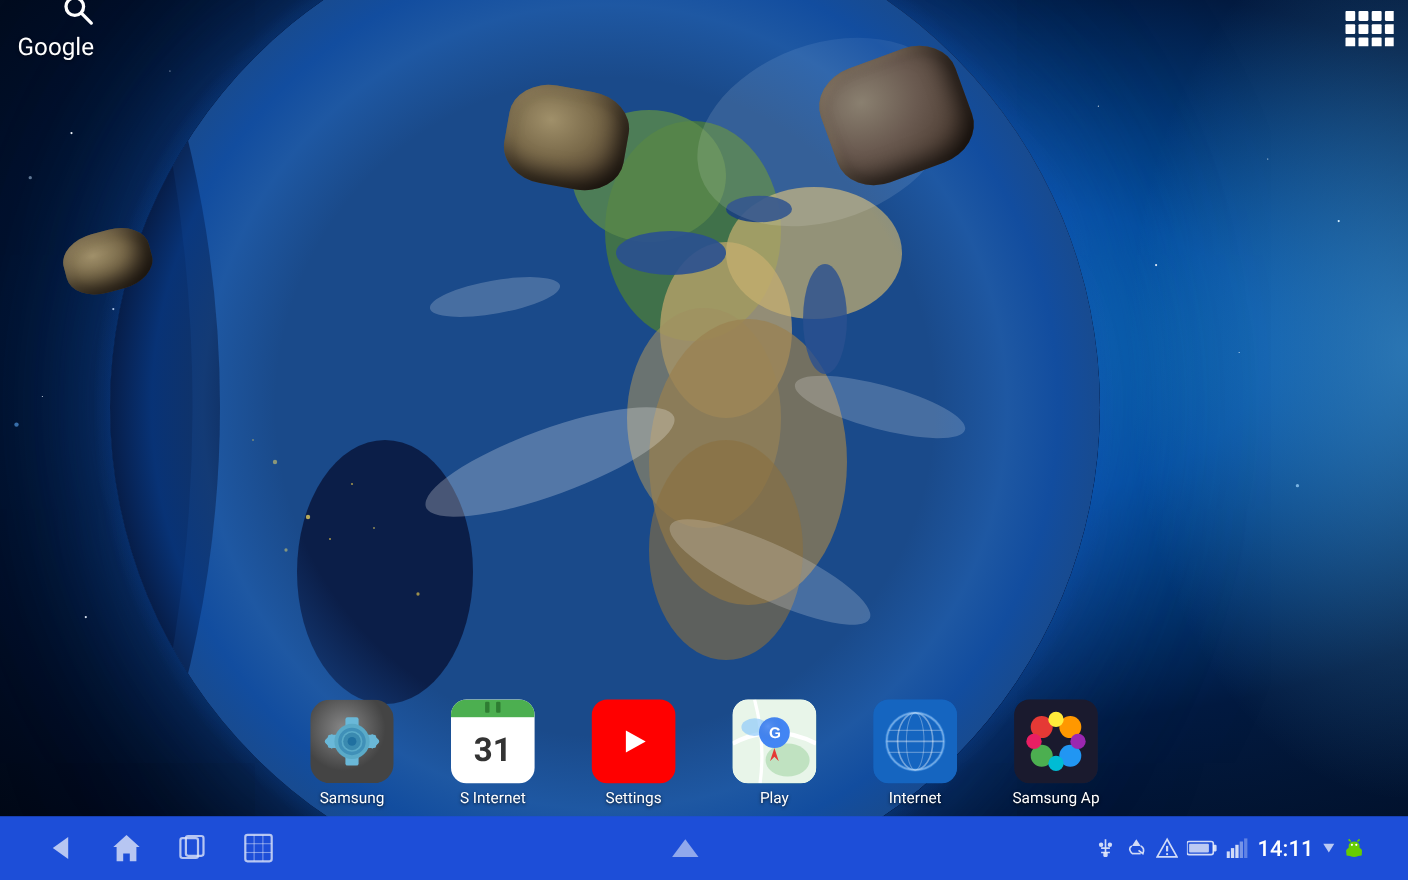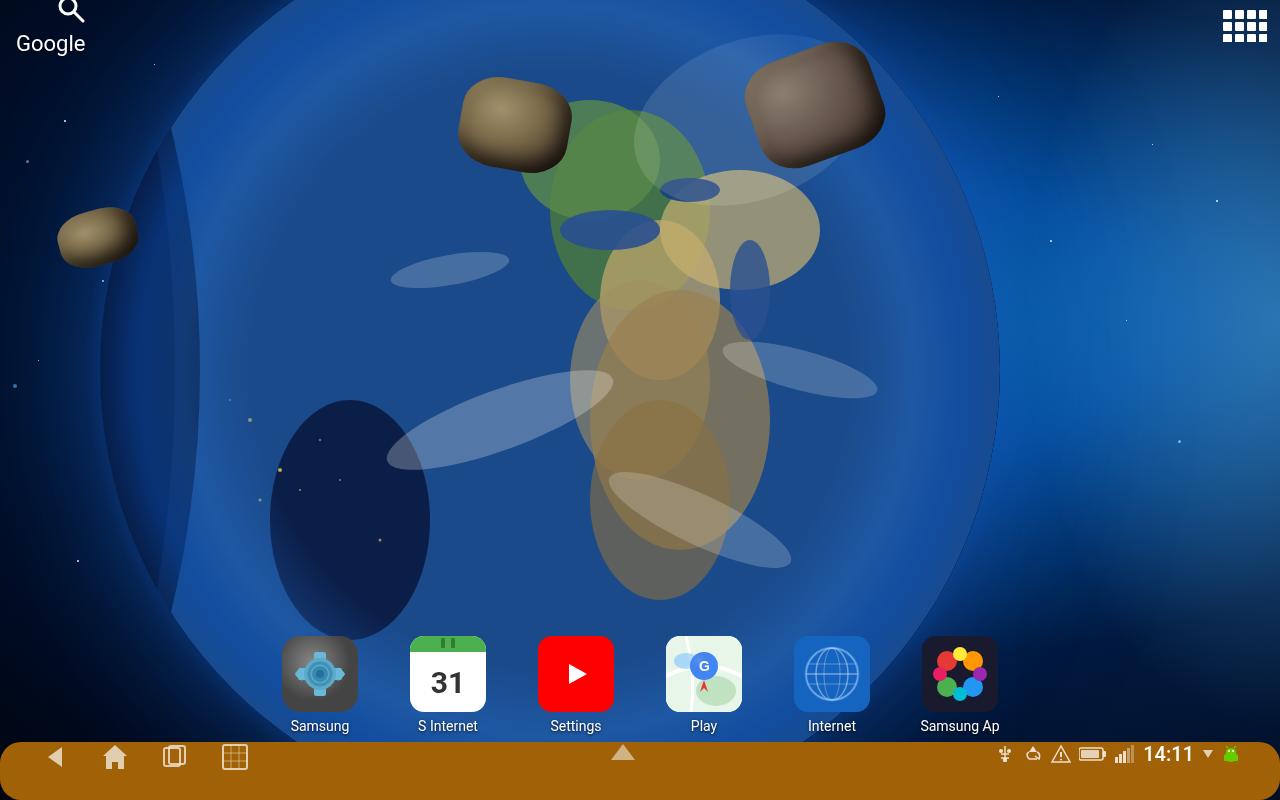--- a/index.html
+++ b/index.html
@@ -266,27 +266,26 @@
       justify-content: center;
     }
 
     
     #navbar {
       position: absolute;
       bottom: 0;
       left: 0;
       right: 0;
       height: 58px;
-      background: #a16207;
+      background: #1d4ed8;
       z-index: 10;
       display: flex;
-      align-items: flex-start;
+      align-items: center;
       justify-content: space-between;
       padding: 0 40px;
-      border-radius: 21px;
     }
 
     .nav-btn {
       display: flex;
       align-items: center;
       justify-content: center;
       cursor: pointer;
       opacity: 0.85;
     }
 

